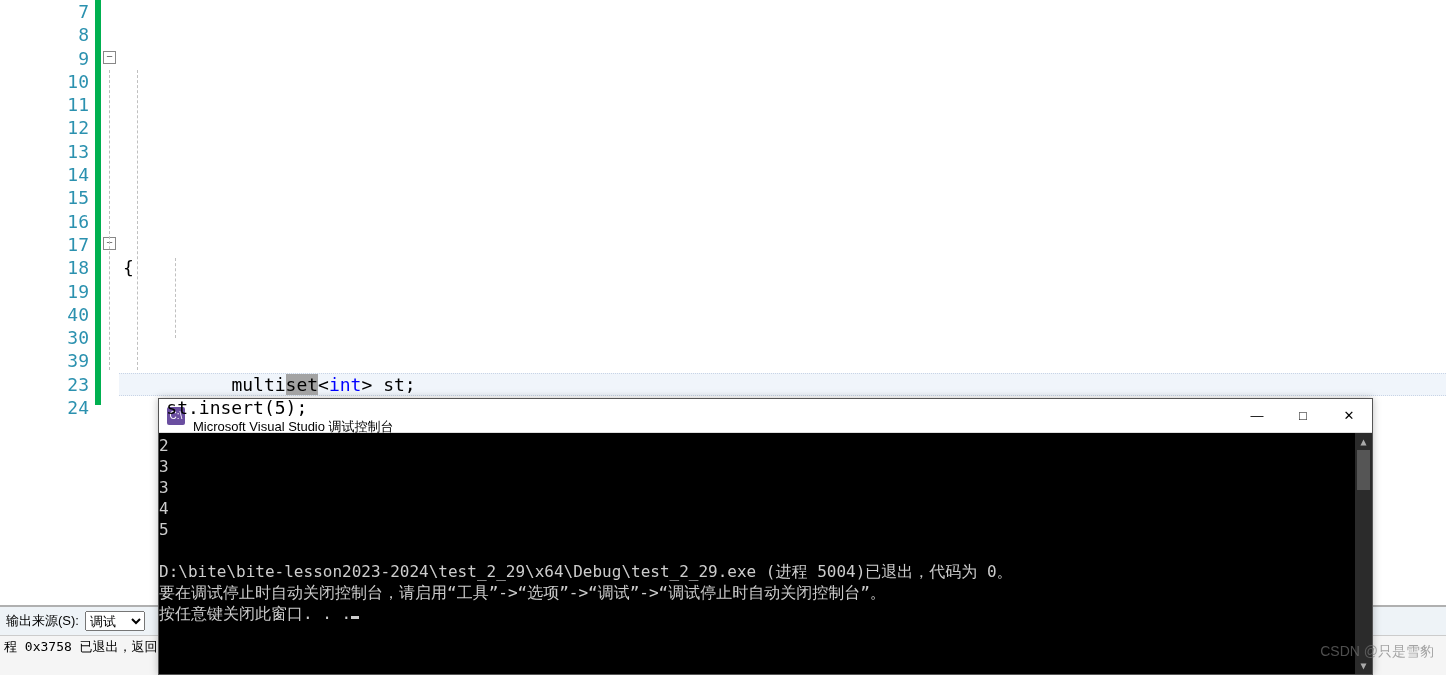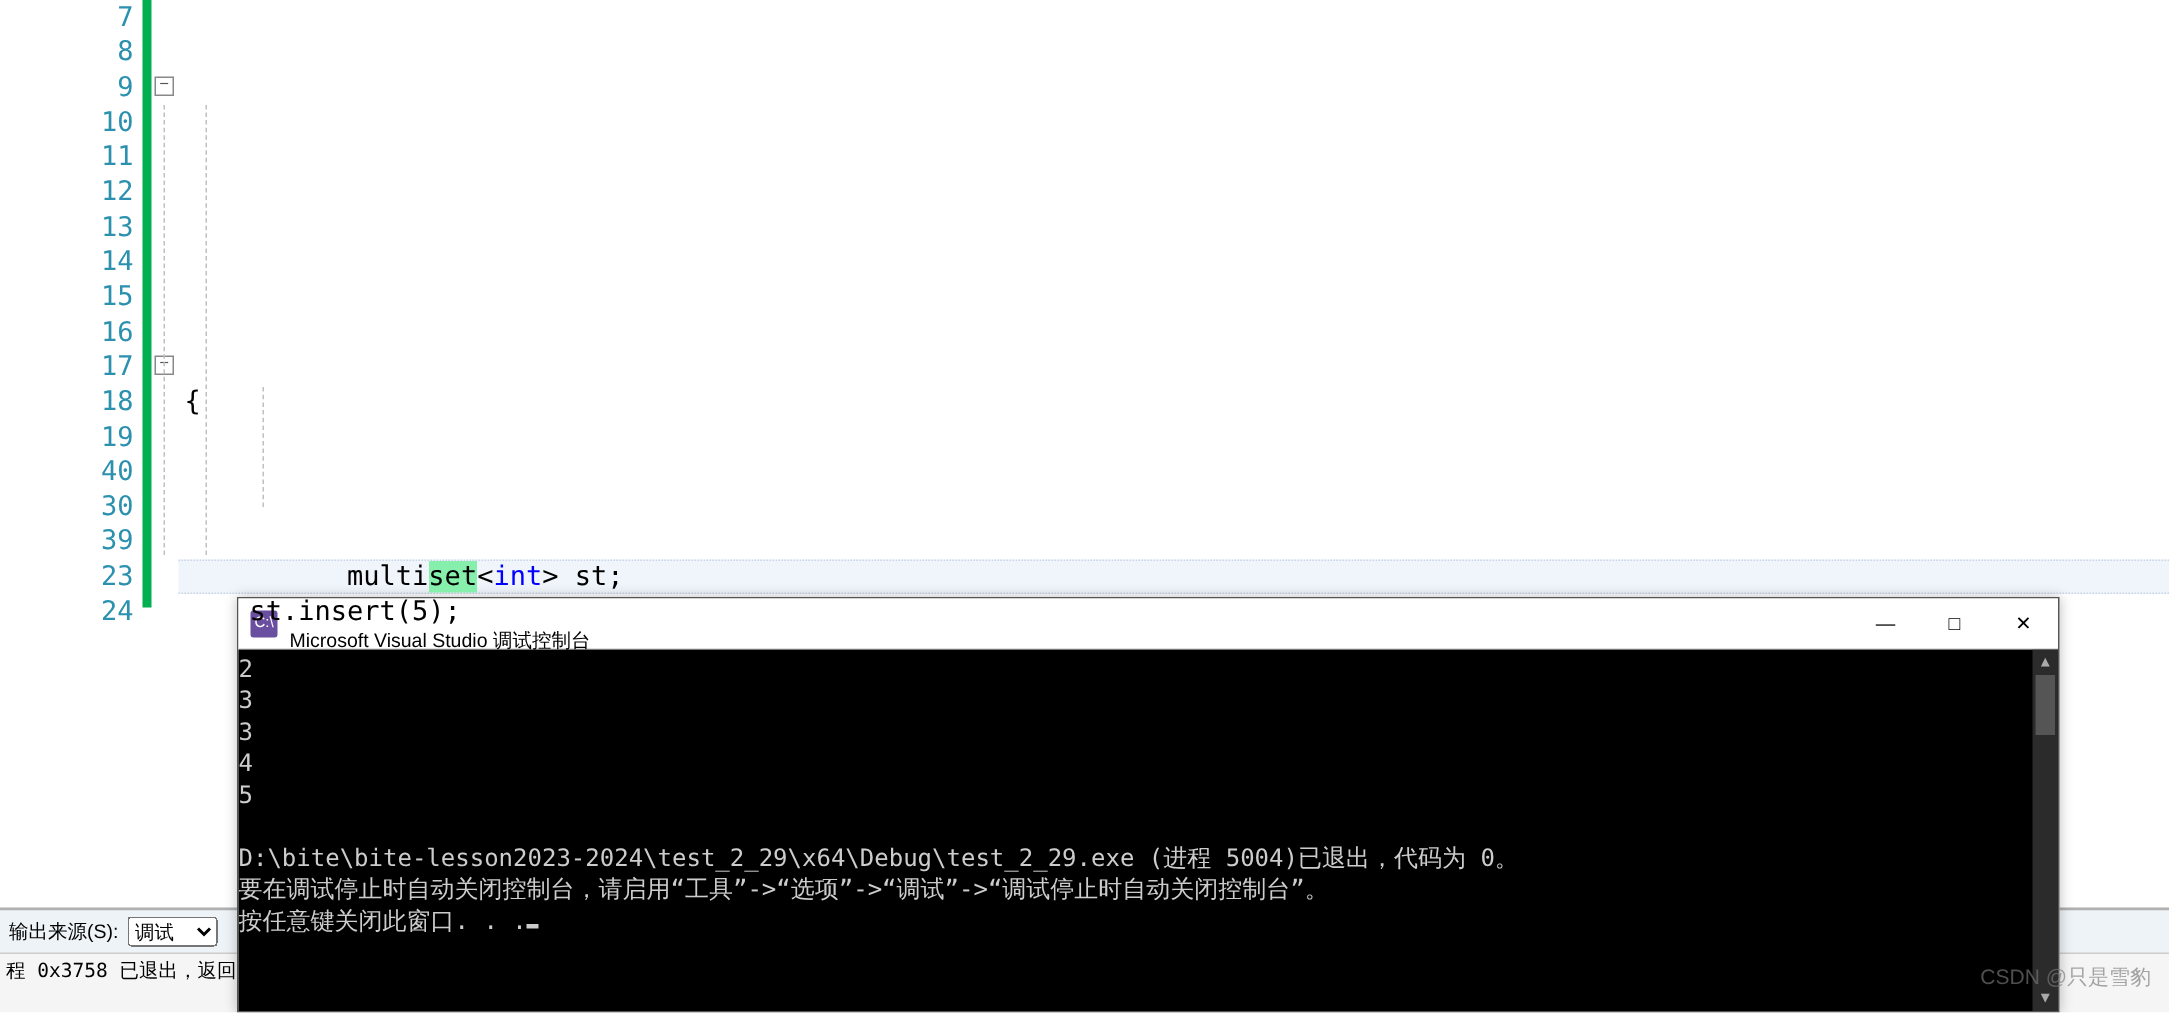--- a/index.html
+++ b/index.html
@@ -68,21 +68,21 @@
     position: absolute;
     left: -4px; right: 0;
     height: 23.3px;
     background: #f0f5fb;
     border-top: 1px dotted #c8d4e6;
     border-bottom: 1px dotted #c8d4e6;
     z-index: 0;
   }
   .code-line span { position: relative; z-index: 1; }
   .kw { color: #0000ff; }
-  .frag-hl { background: #86efac; }
+  .frag-hl { background: #a3a3a3; }
   .guide {
     position: absolute;
     top: 0; bottom: 0;
     border-left: 1px dashed #c0c0c0;
     z-index: 0;
   }
   
   .output-strip {
     position: absolute;
     left: 0; right: 0;

